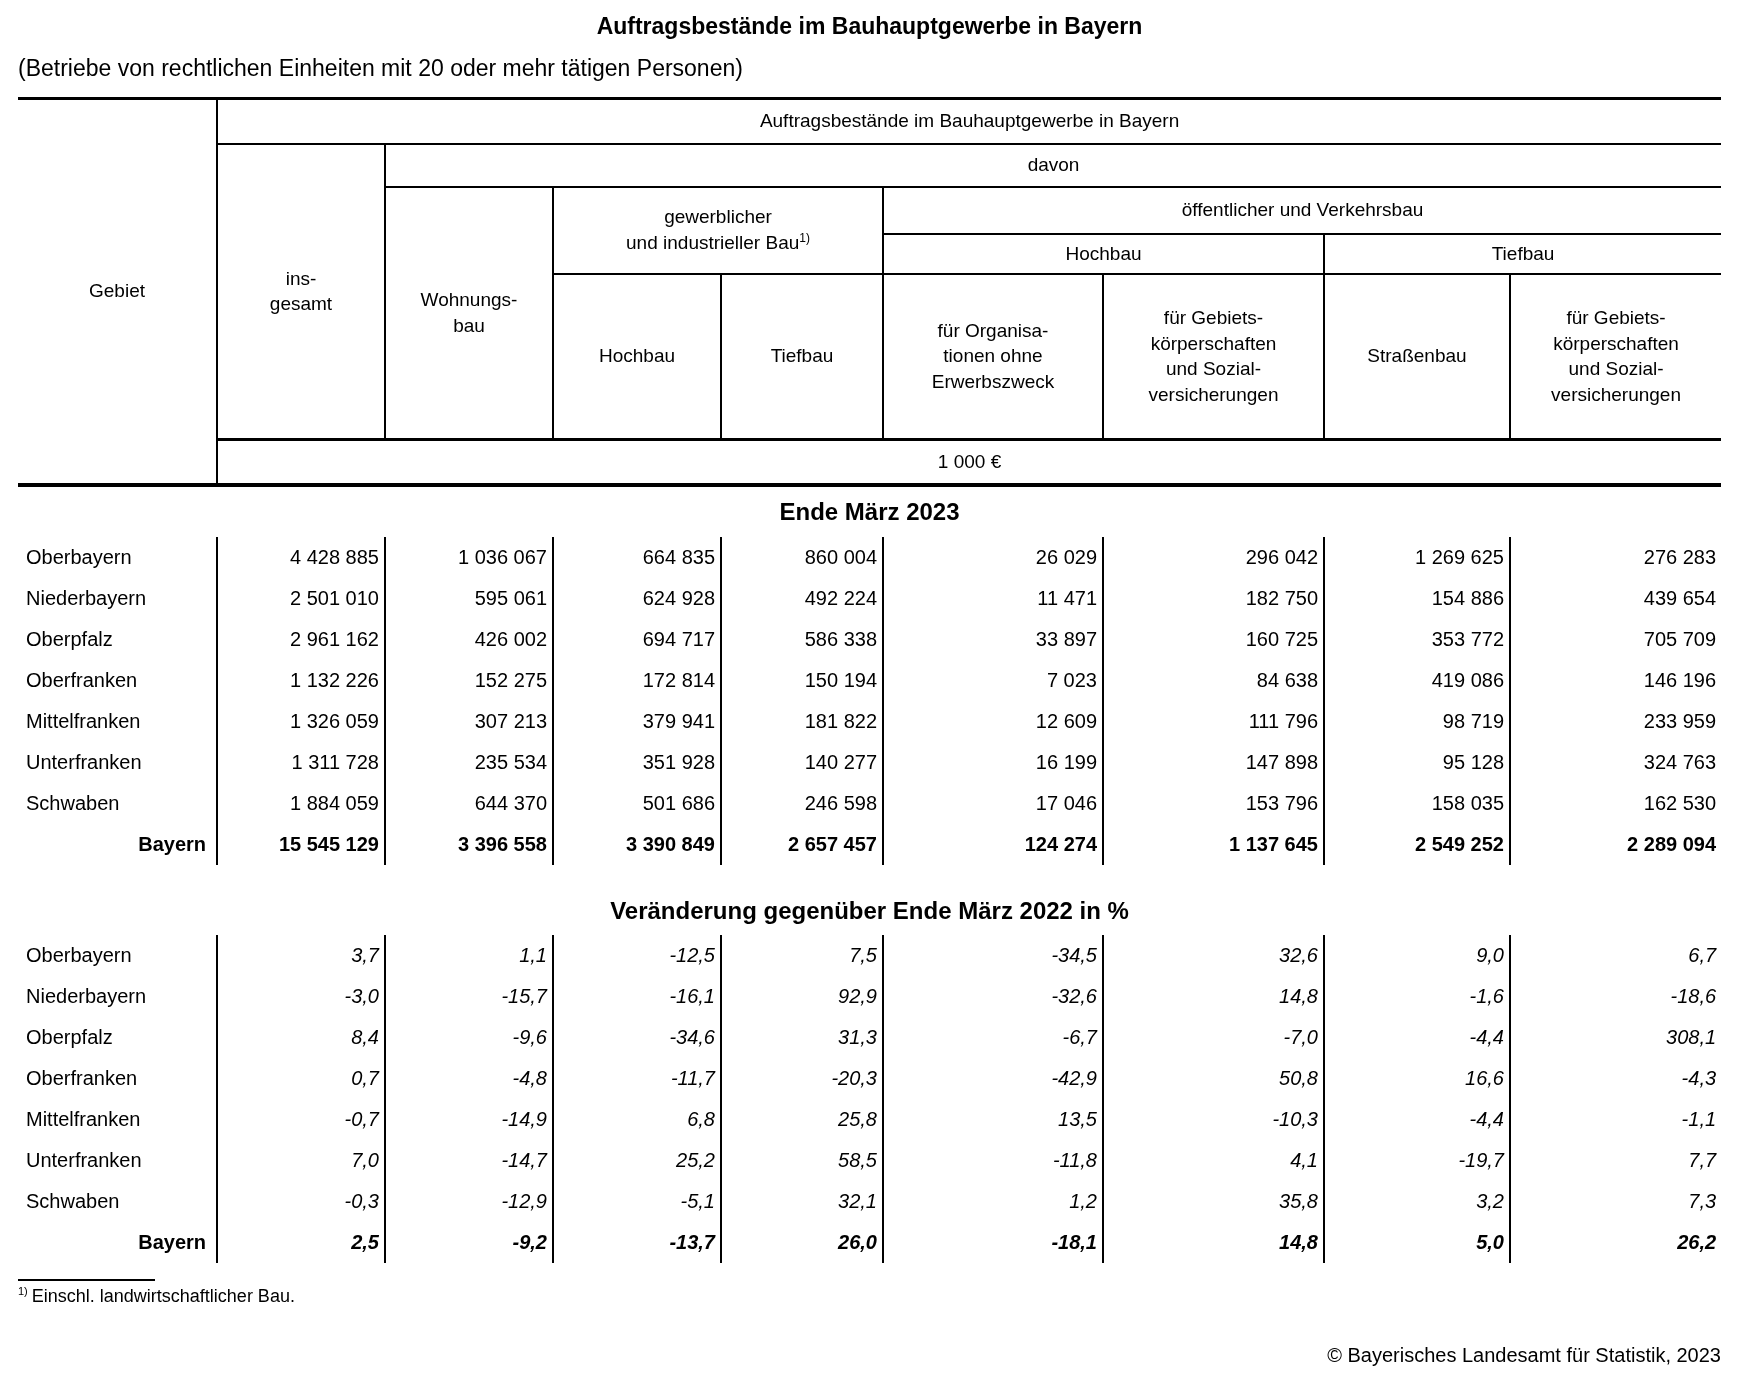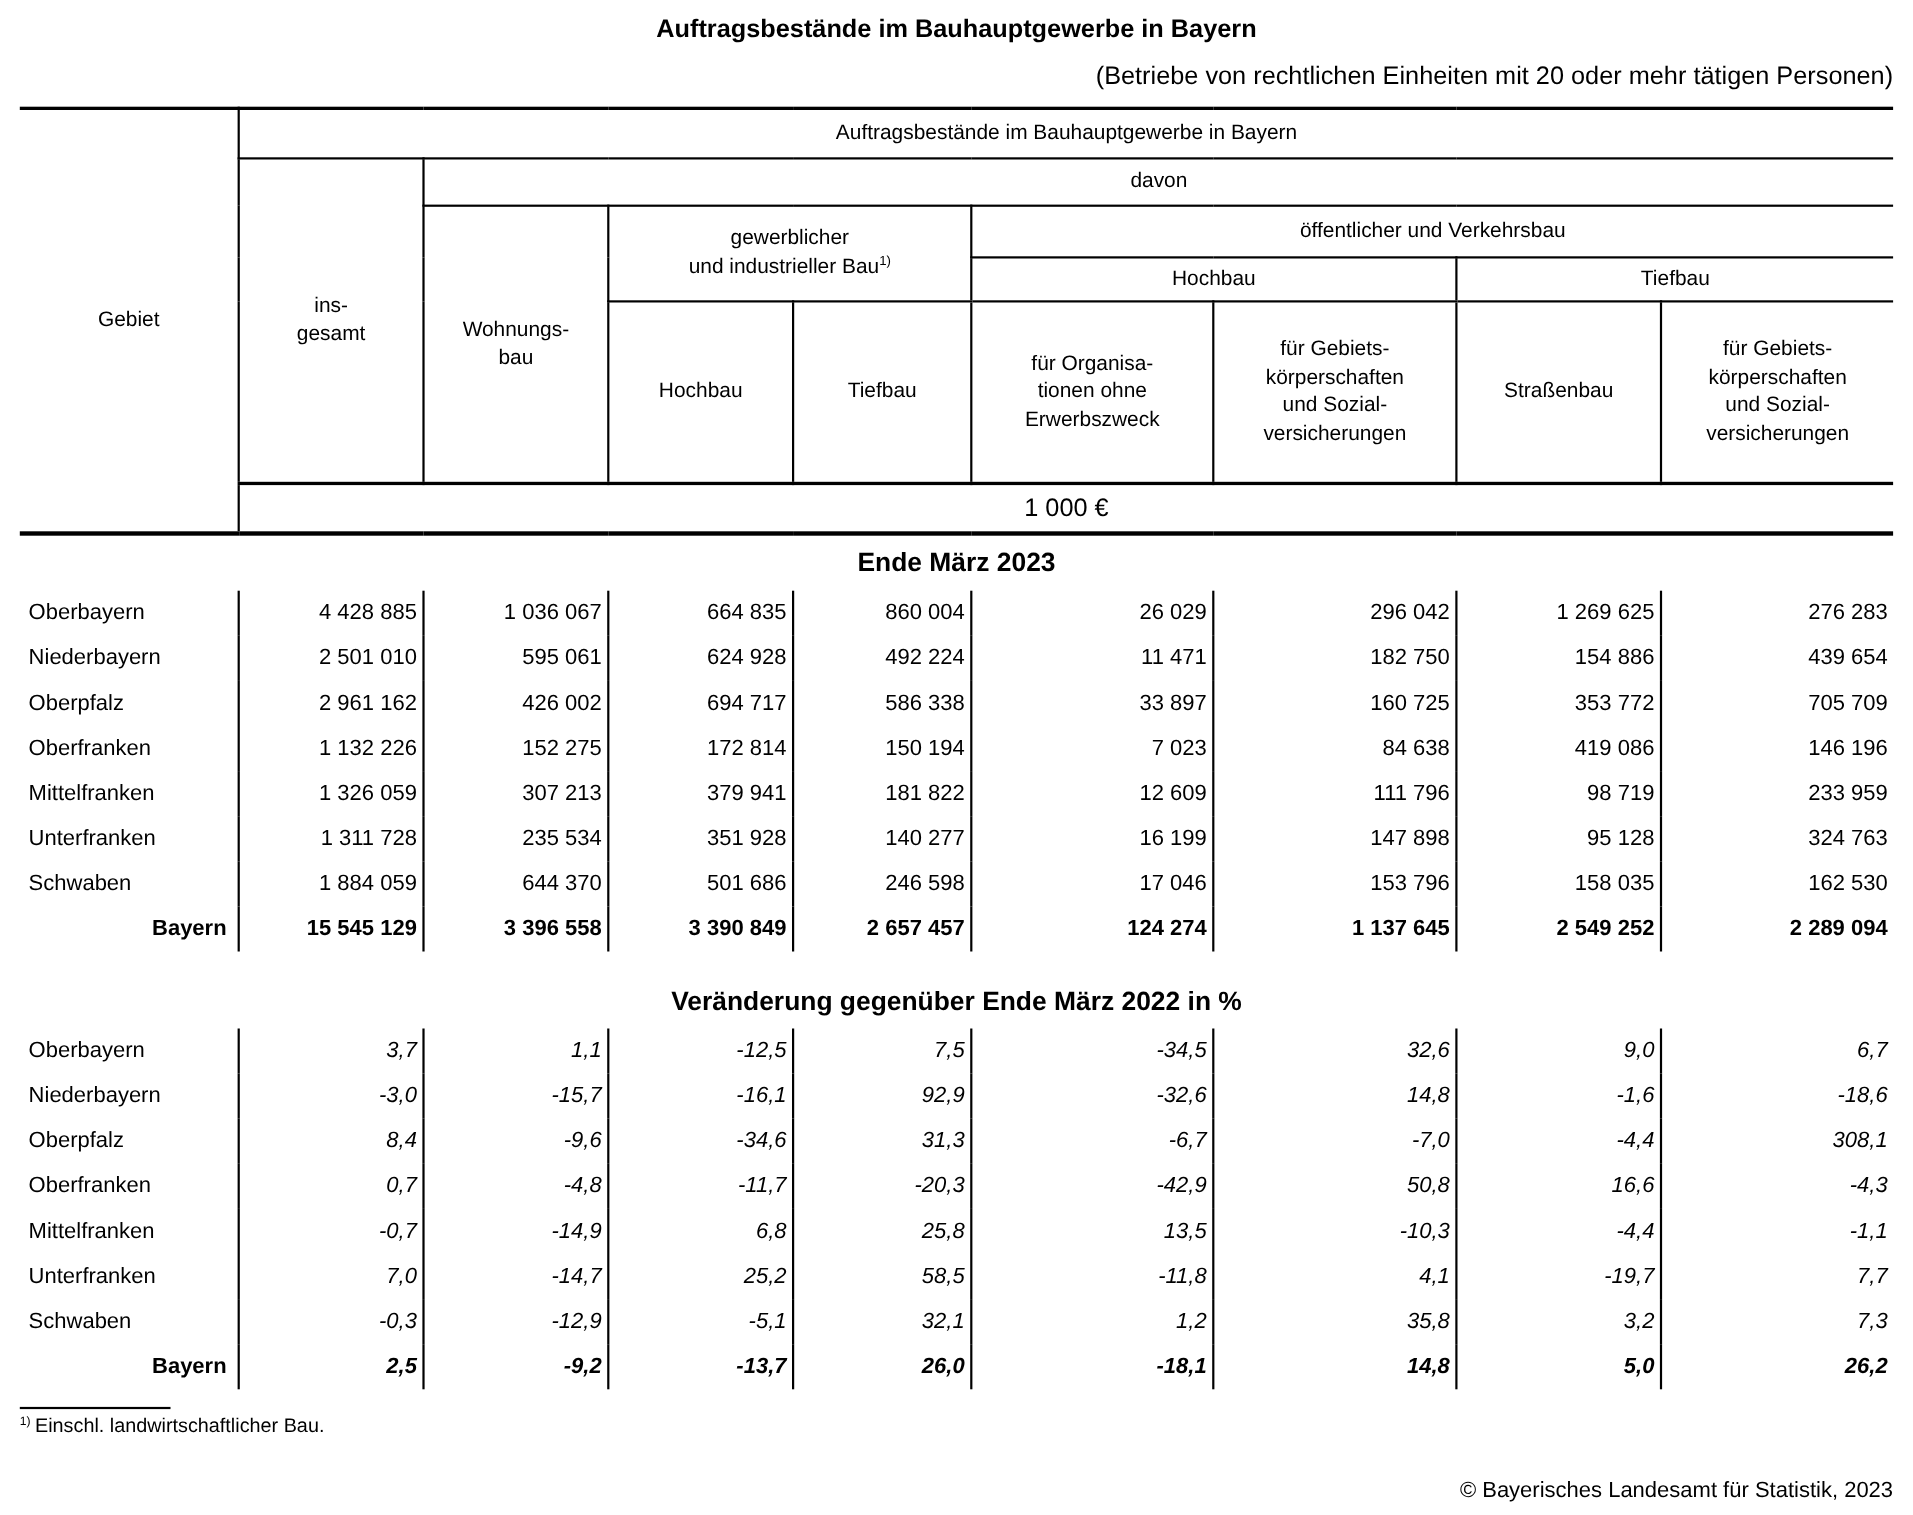--- a/index.html
+++ b/index.html
@@ -14,21 +14,21 @@
 
   .title {
     margin: 12px 18px 0 18px;
     text-align: center;
     font-size: 23px;
     font-weight: bold;
     line-height: 28px;
   }
   .subtitle {
     margin: 14px 18px 0 18px;
-    text-align: right;
+    text-align: left;
     font-size: 23px;
     font-weight: normal;
     line-height: 28px;
   }
 
   table.stat {
     margin: 15px 0 0 18px;
     width: 1703px;
     table-layout: fixed;
     border-collapse: collapse;
@@ -52,21 +52,21 @@
   tr.hr5 { height: 166px; }
   tr.hr6 { height: 45px; }
 
   th.bl { border-left: 2px solid #000; }
   th.bb { border-bottom: 2px solid #000; }
   th.gebiet { border-bottom: 4px solid #000; }
   th.unit {
     border-left: 2px solid #000;
     border-top: 3px solid #000;
     border-bottom: 4px solid #000;
-    font-size: 23px;
+    font-size: 19px;
   }
   sup.fn {
     font-size: 12px;
     vertical-align: super;
     line-height: 0;
   }
 
   
   tbody td {
     font-size: 20px;

